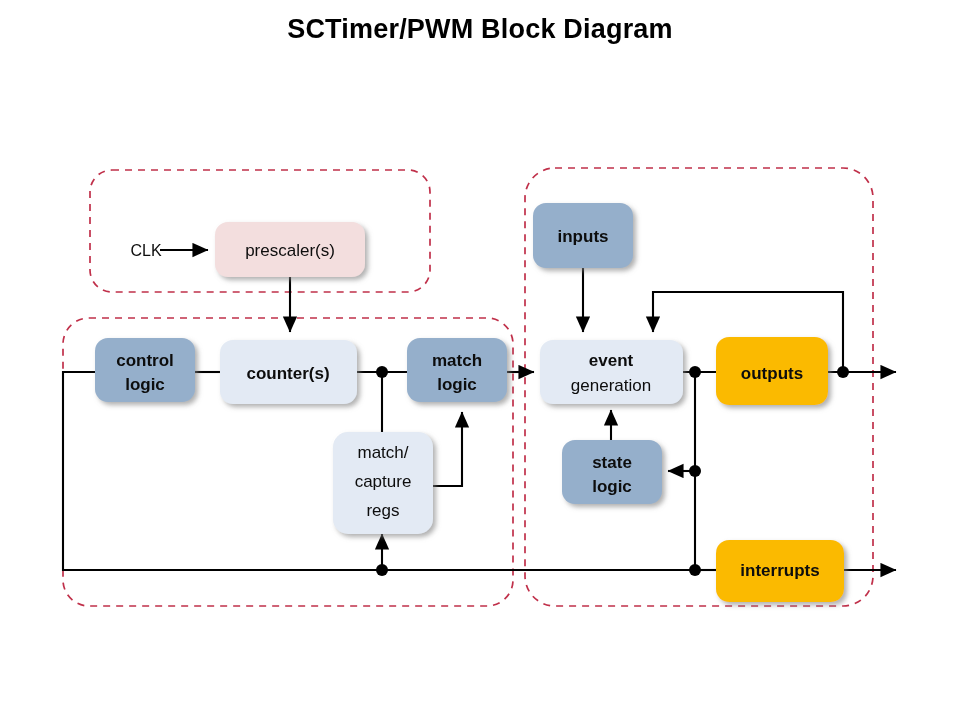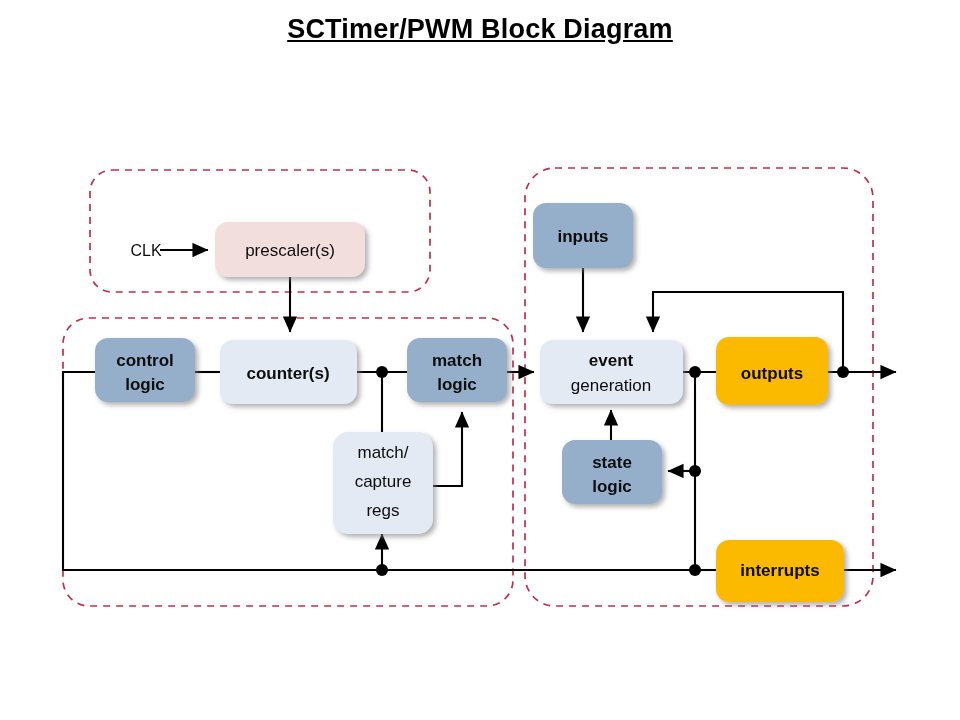--- a/index.html
+++ b/index.html
@@ -24,21 +24,20 @@
   .title {
     position: absolute;
     left: 0;
     top: 14px;
     width: 960px;
     text-align: center;
     font-size: 27px;
     font-weight: bold;
     color: #000000;
     letter-spacing: 0.2px;
-    text-decoration: underline;
   }
   .node-label {
     font-family: "Liberation Sans", sans-serif;
     fill: #0d0d0d;
     text-anchor: middle;
   }
   .lbl-bold { font-weight: bold; font-size: 17px; }
   .lbl-reg  { font-weight: normal; font-size: 17px; }
   .lbl-clk  { font-weight: normal; font-size: 16px; fill: #0d0d0d; text-anchor: middle; }
   .wire {

